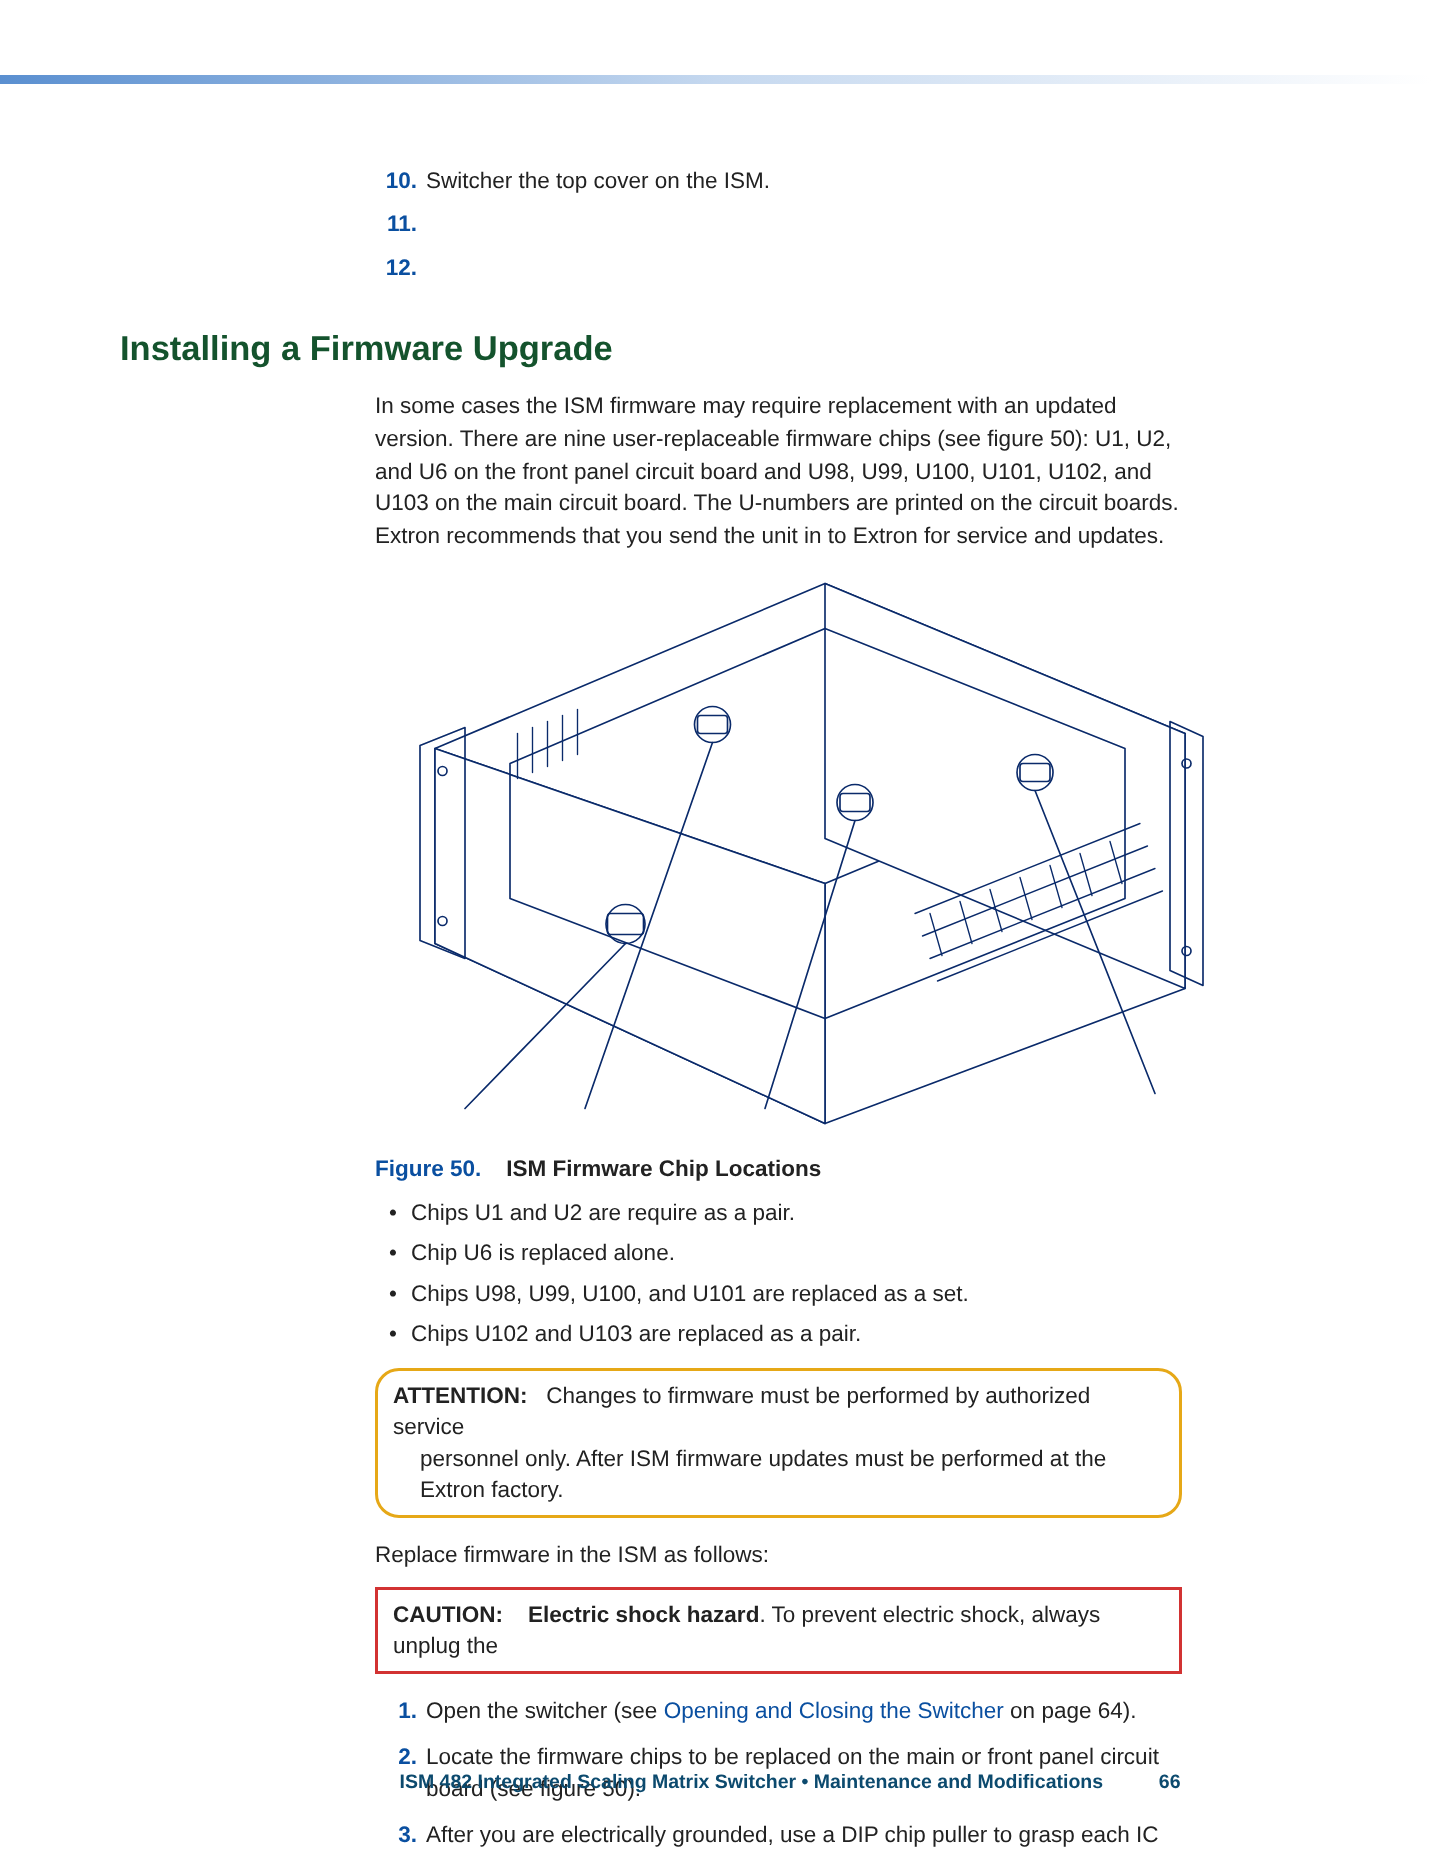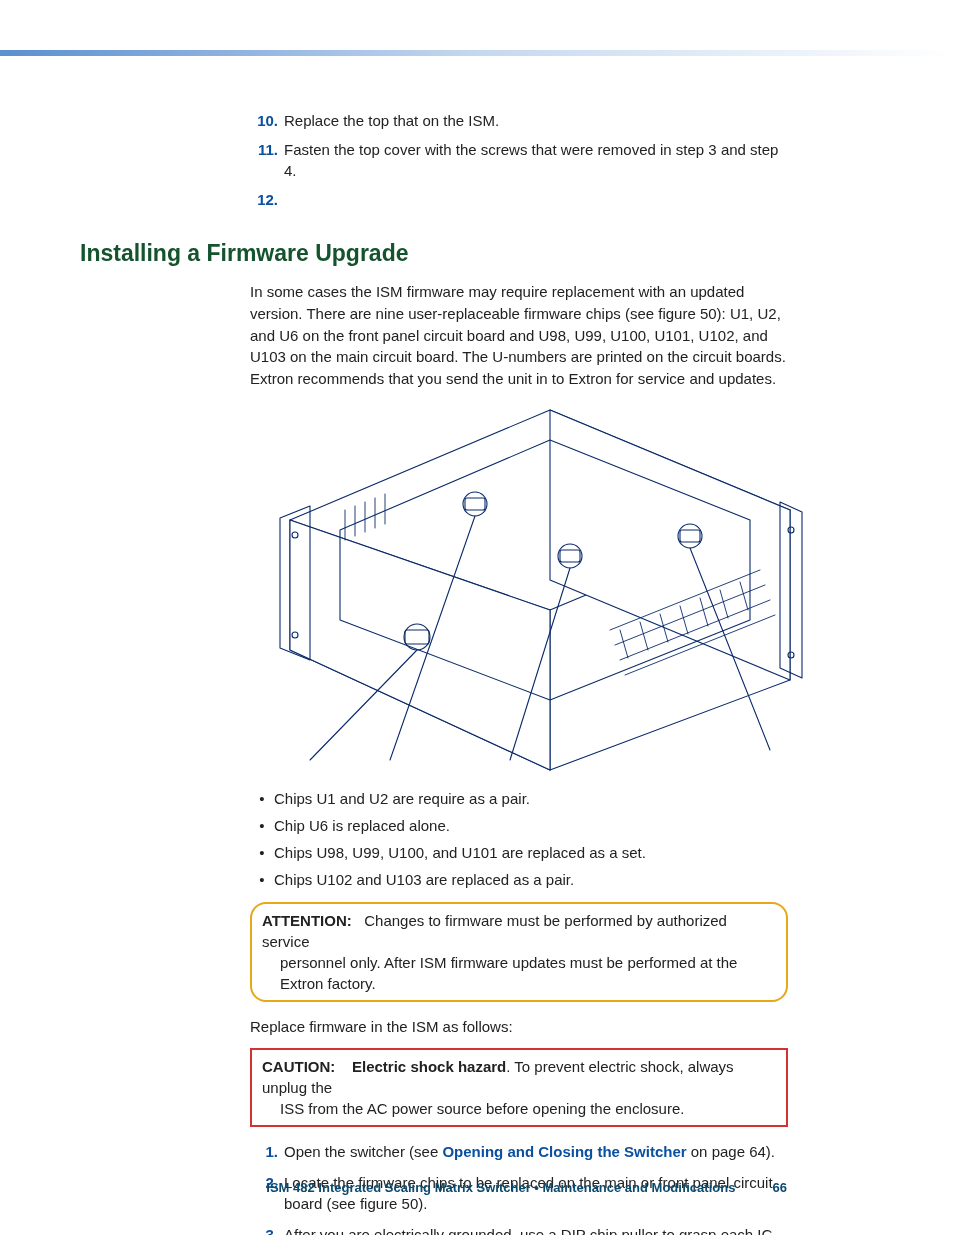--- a/index.html
+++ b/index.html
@@ -21,40 +21,39 @@
   .bullets li { display: flex; font-size: 15px; margin-bottom: 10px; }
   .bullets li::before { content: "•"; min-width: 24px; text-align: center; }
   .callout { margin-left: 170px; border: 2px solid; padding: 6px 10px; font-size: 15px; line-height: 1.4; margin-bottom: 14px; }
   .callout.attention { border-color: #e6a817; border-radius: 16px; }
   .callout.caution { border-color: #d23232; }
   .callout .clabel { font-weight: bold; }
   .callout .cbold { font-weight: bold; }
   .callout-body { padding-left: 18px; display: block; }
   .ol-steps2 { list-style: none; padding-left: 170px; }
   .ol-steps2 li { display: flex; margin-bottom: 10px; font-size: 15px; line-height: 1.4; }
-  .link { color: #0a4fa0; font-weight: bold; }
+  .link { color: #0a4fa0; font-weight: normal; }
   .footer { position: absolute; left: 0; right: 0; bottom: 40px; text-align: right; padding-right: 81px; font-size: 13px; color: #0c4a6e; font-weight: bold; }
   .footer .pnum { display: inline-block; min-width: 30px; text-align: right; margin-left: 18px; }
 </style>
 </head>
 <body>
 
 <div class="page">
   <div class="topbar"></div>
 
   <div class="content">
 
     <ul class="ol-steps">
       <li>
           <span class="num">10.</span>
-          <span>Replace the top that on the ISM.</span>
+          <span>Switcher the top cover on the ISM.</span>
         </li>
       <li>
           <span class="num">11.</span>
-          <span>Fasten the top cover with the screws that were removed in step 3 and step 4.</span>
         </li>
       <li>
           <span class="num">12.</span>
         </li>
     </ul>
 
     <h2 class="section-title">Installing a Firmware Upgrade</h2>
 
     <p class="para">In some cases the ISM firmware may require replacement with an updated version. There are nine user-replaceable firmware chips (see figure 50): U1, U2, and U6 on the front panel circuit board and U98, U99, U100, U101, U102, and U103 on the main circuit board. The U-numbers are printed on the circuit boards. Extron recommends that you send the unit in to Extron for service and updates.</p>
 
@@ -111,20 +110,25 @@
           <path d="M30 118 L60 106 L60 260 L30 248 Z"></path>
           <path d="M530 102 L552 112 L552 278 L530 268 Z"></path>
           <circle cx="45" cy="135" r="3"></circle>
             <circle cx="45" cy="235" r="3"></circle>
           <circle cx="541" cy="130" r="3"></circle>
             <circle cx="541" cy="255" r="3"></circle>
         </g>
       </svg>
     </div>
 
+    <p class="figcap">
+      <span class="flabel">Figure 50.</span>
+      <span>&nbsp;&nbsp;</span>
+      <span class="fcaption">ISM Firmware Chip Locations</span>
+    </p>
 
     <ul class="bullets">
       <li>
           <span>Chips U1 and U2 are require as a pair.</span>
         </li>
       <li>
           <span>Chip U6 is replaced alone.</span>
         </li>
       <li>
           <span>Chips U98, U99, U100, and U101 are replaced as a set.</span>
@@ -139,21 +143,20 @@
       <span>&nbsp;&nbsp;</span><span>Changes to firmware must be performed by authorized service</span>
       <span class="callout-body">personnel only. After ISM firmware updates must be performed at the Extron factory.</span>
     </div>
 
     <p class="para">Replace firmware in the ISM as follows:</p>
 
     <div class="callout caution">
       <span class="clabel">CAUTION:</span>
       <span>&nbsp;&nbsp;</span>
       <span class="cbold">Electric shock hazard</span><span>. To prevent electric shock, always unplug the</span>
-      <span class="callout-body">ISS from the AC power source before opening the enclosure.</span>
     </div>
 
     <ul class="ol-steps2">
       <li>
         <span class="num">1.</span>
         <span>
           <span>Open the switcher (see </span><span class="link">Opening and Closing the Switcher</span><span> on page 64).</span>
         </span>
       </li>
       <li>

